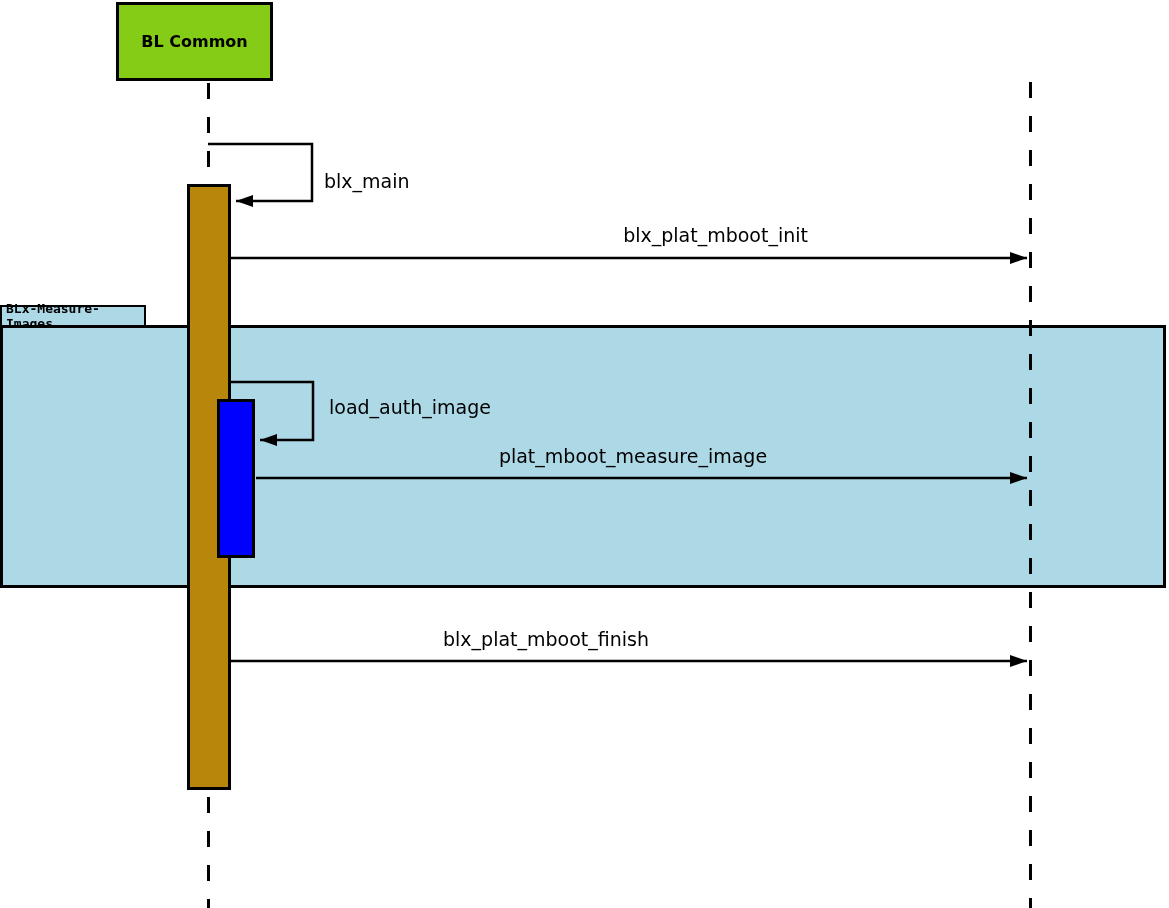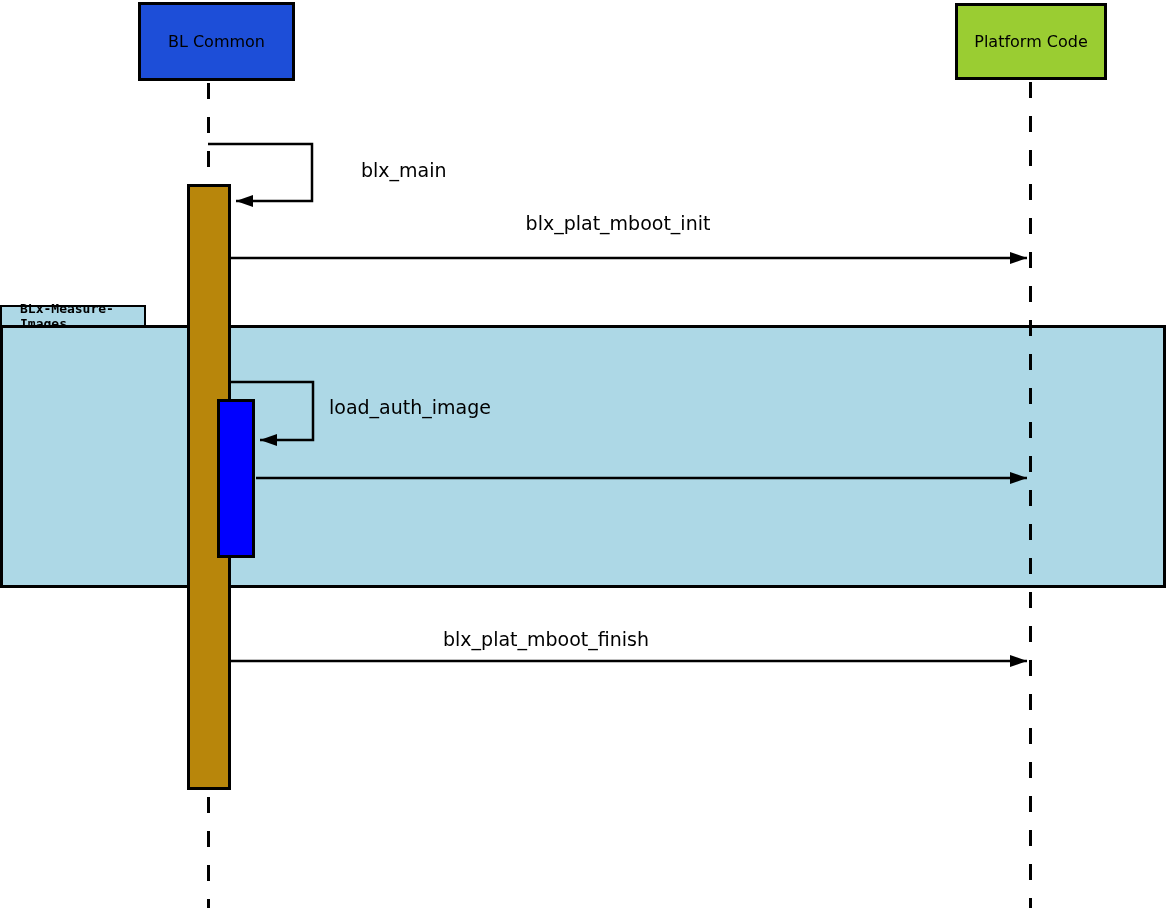--- a/index.html
+++ b/index.html
@@ -16,34 +16,34 @@
   
   .actor {
     position: absolute;
     box-sizing: border-box;
     border: 3px solid #000000;
     display: flex;
     align-items: center;
     justify-content: center;
     font-size: 16px;
   }
-  .actor-bl       { left: 138px; top: 2px;  width: 157px; height: 79px; background: #1d4ed8; }
+  .actor-bl       { left: 116px; top: 2px;  width: 157px; height: 79px; background: #84cc16; font-weight: bold; }
   .actor-platform { left: 955px; top: 3px;  width: 152px; height: 77px; background: #9ACD32; }
 
   
   .frame-label {
     position: absolute;
     left: 0; top: 305px;
     width: 146px; height: 22px;
     box-sizing: border-box;
     background: #ADD8E6;
     border: 2px solid #000000;
     display: flex;
     align-items: center;
-    padding-left: 18px;
+    padding-left: 4px;
     font-family: "DejaVu Sans Mono", monospace;
     font-weight: bold;
     font-size: 13px;
     letter-spacing: 0px;
     z-index: 1;
   }
   .frame-body {
     position: absolute;
     left: 0; top: 325px;
     width: 1166px; height: 263px;
@@ -67,22 +67,22 @@
   .activation-nested { left: 217px; top: 399px; width: 38px; height: 159px; background: #0000FF; }
 
   
   .msg-label {
     position: absolute;
     font-size: 19px;
     line-height: 23px;
     white-space: nowrap;
     z-index: 5;
   }
-  .lbl-blx-main { left: 324px; top: 159px; margin-left: 37px; }
-  .lbl-init     { left: 428px; top: 212px; width: 380px; text-align: center; }
+  .lbl-blx-main { left: 324px; top: 170px; }
+  .lbl-init     { left: 428px; top: 224px; width: 380px; text-align: right; }
   .lbl-load     { left: 329px; top: 396px; }
   .lbl-measure  { left: 443px; top: 445px; width: 380px; text-align: center; }
   .lbl-finish   { left: 443px; top: 628px; width: 380px; text-align: left; }
 </style>
 </head>
 <body>
 
 <div class="canvas">
 
   <div class="frame-label">
@@ -107,22 +107,20 @@
     <path d="M208,144 L312,144 L312,201 L236,201" fill="none" stroke="#000000" stroke-width="2.5" marker-end="url(#arrowhead)"></path>
     <line x1="231" y1="258" x2="1027" y2="258" stroke="#000000" stroke-width="2.5" marker-end="url(#arrowhead)"></line>
     <path d="M231,382 L313,382 L313,440 L260,440" fill="none" stroke="#000000" stroke-width="2.5" marker-end="url(#arrowhead)"></path>
     <line x1="256" y1="478" x2="1027" y2="478" stroke="#000000" stroke-width="2.5" marker-end="url(#arrowhead)"></line>
     <line x1="231" y1="661" x2="1027" y2="661" stroke="#000000" stroke-width="2.5" marker-end="url(#arrowhead)"></line>
   </svg>
 
   <div class="actor actor-bl">
     <span>BL Common</span>
   </div>
-  <div class="actor actor-platform">
-    <span>Platform Code</span>
-  </div>
 
   <div class="msg-label lbl-blx-main">blx_main</div>
   <div class="msg-label lbl-init">blx_plat_mboot_init</div>
   <div class="msg-label lbl-load">load_auth_image</div>
+  <div class="msg-label lbl-measure">plat_mboot_measure_image</div>
   <div class="msg-label lbl-finish">blx_plat_mboot_finish</div>
 
 </div>
 
 </body></html>

